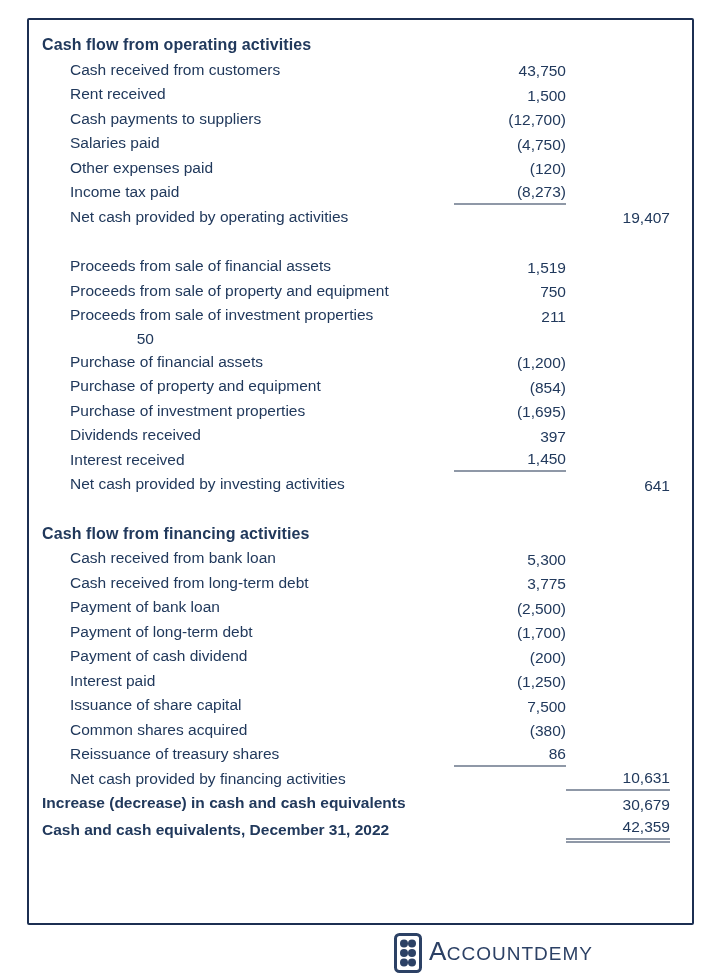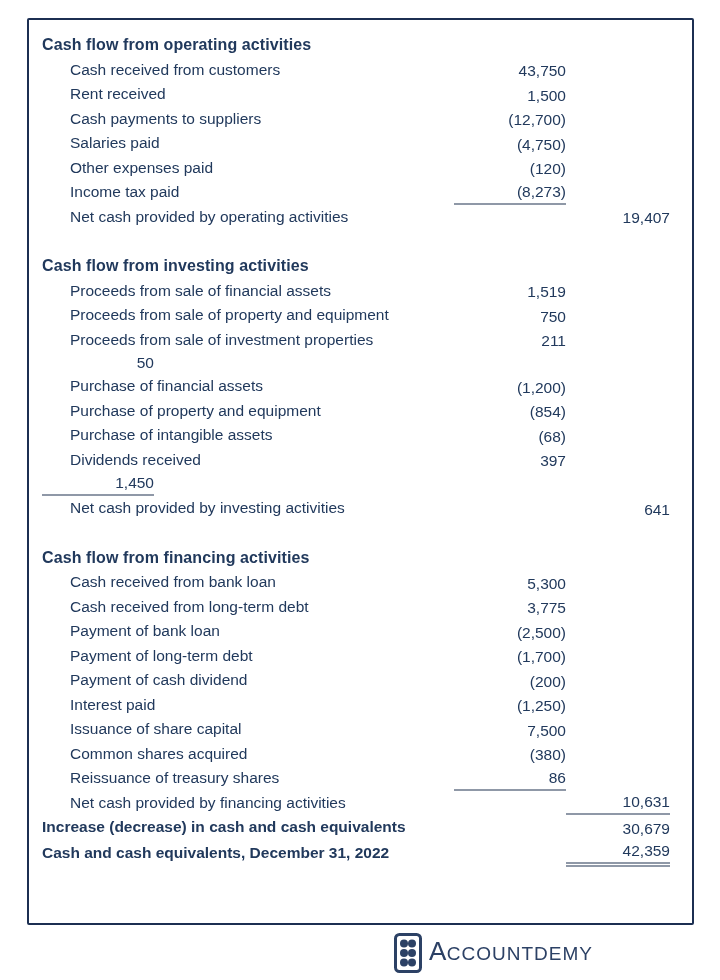--- a/index.html
+++ b/index.html
@@ -31,21 +31,21 @@
   .section { margin-top: 25px; }
   .section:first-child { margin-top: 0; }
   .section-header {
     font-weight: bold;
     font-size: 16px;
     line-height: 24.5px;
     letter-spacing: 0.1px;
   }
   .row {
     display: flex;
-    align-items: center;
+    align-items: flex-end;
     font-size: 15.5px;
     line-height: 24.5px;
   }
   .row .label { flex: 1; }
   .row .label.indent { padding-left: 28px; }
   .row .col1, .row .col2 {
     text-align: right;
     box-sizing: border-box;
     line-height: 22px;
     align-self: flex-end;
@@ -119,21 +119,20 @@
           <div class="col1 rule">(8,273)</div>
           <div class="col2"></div>
         </div>
         <div class="row">
           <div class="label indent">Net cash provided by operating activities</div>
           <div class="col1"></div>
           <div class="col2">19,407</div>
         </div>
       </div>
       <div class="section">
-        <div class="section-header">Cash flow from investing activities</div>
         <div class="row">
           <div class="label indent">Proceeds from sale of financial assets</div>
           <div class="col1">1,519</div>
           <div class="col2"></div>
         </div>
         <div class="row">
           <div class="label indent">Proceeds from sale of property and equipment</div>
           <div class="col1">750</div>
           <div class="col2"></div>
         </div>
@@ -150,30 +149,31 @@
           <div class="label indent">Purchase of financial assets</div>
           <div class="col1">(1,200)</div>
           <div class="col2"></div>
         </div>
         <div class="row">
           <div class="label indent">Purchase of property and equipment</div>
           <div class="col1">(854)</div>
           <div class="col2"></div>
         </div>
         <div class="row">
-          <div class="label indent">Purchase of intangible assets</div>
-          <div class="col1">(68)</div>
+          <div class="label indent">Purchase of investment properties</div>
+          <div class="col1">(1,695)</div>
           <div class="col2"></div>
         </div>
         <div class="row">
           <div class="label indent">Dividends received</div>
           <div class="col1">397</div>
           <div class="col2"></div>
         </div>
         <div class="row">
+          <div class="label indent">Interest received</div>
           <div class="col1 rule">1,450</div>
           <div class="col2"></div>
         </div>
         <div class="row">
           <div class="label indent">Net cash provided by investing activities</div>
           <div class="col1"></div>
           <div class="col2">641</div>
         </div>
       </div>
       <div class="section">

